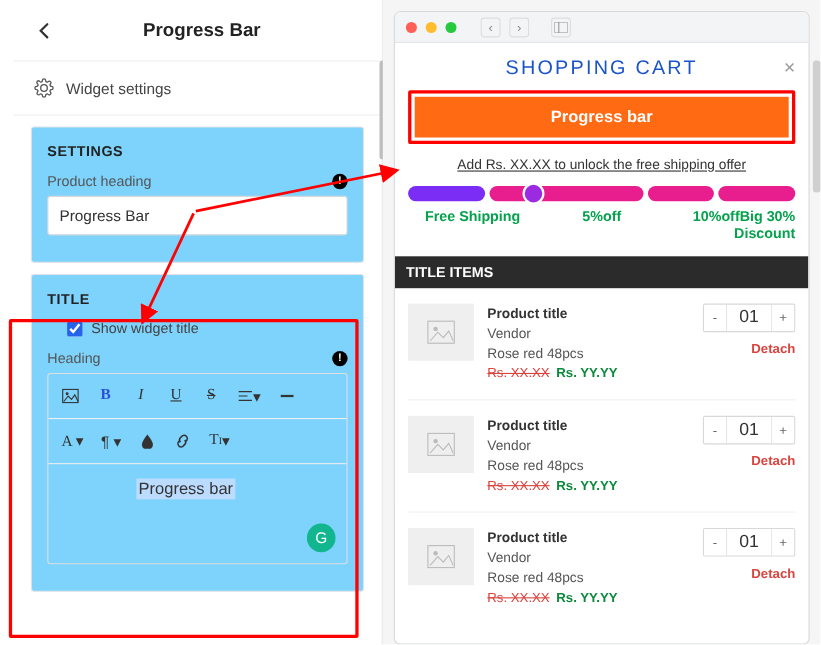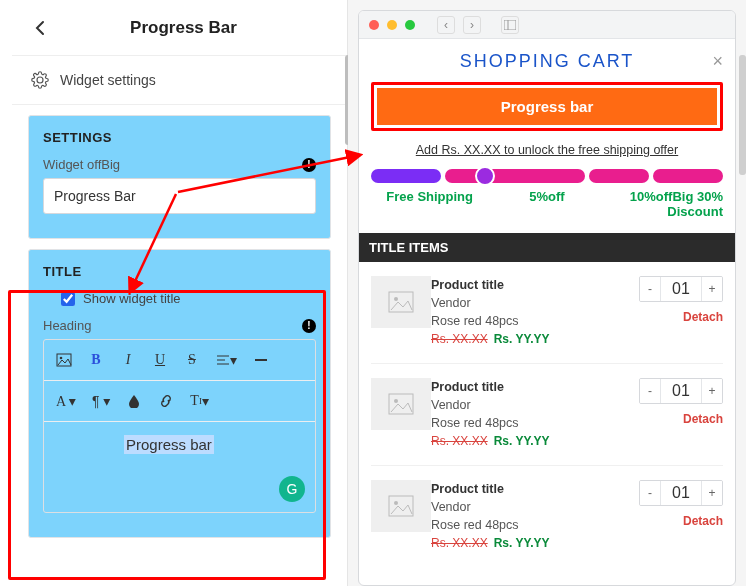--- a/index.html
+++ b/index.html
@@ -69,21 +69,21 @@
   .seg3 { width:60px; background:#e91e8e; }
   .seg4 { width:70px; background:#e91e8e; }
 
   .tier-row { display:flex; justify-content:space-between; font-size:13px; color:#04a24c; font-weight:600; margin-bottom:14px; }
   .tier-row .t1 { flex:1; text-align:center; }
   .tier-row .t2 { flex:1; text-align:center; }
   .tier-row .t3 { flex:1; text-align:right; }
 
   .section-head { background:#2b2b2b; color:#fff; padding:7px 10px; font-weight:700; font-size:13px; margin: 0 -12px; }
 
-  .item-row { display:flex; padding:14px 0; border-bottom:1px solid #f0f0f0; }
+  .item-row { display:flex; gap:12px; padding:14px 0; border-bottom:1px solid #f0f0f0; }
   .item-row:last-child { border-bottom:none; }
   .thumb-box { width:60px; height:52px; background:#efefef; display:flex; align-items:center; justify-content:center; color:#bbb; }
   .item-meta { flex:1; font-size:12.5px; line-height:1.45; }
   .item-meta .title { font-weight:600; }
   .item-meta .vendor, .item-meta .variant { color:#555; }
   .item-meta .old { color:#d9443e; text-decoration:line-through; margin-right:6px; font-size:12px; }
   .item-meta .new { color:#0a8a3a; font-weight:600; font-size:12px; }
   .item-controls { text-align:right; font-size:12px; }
   .qty-wrap { display:flex; border:1px solid #d6d8dc; border-radius:2px; overflow:hidden; margin-bottom:8px; }
   .qty-btn { width:20px; height:24px; background:#fff; display:flex; align-items:center; justify-content:center; color:#666; cursor:pointer; }
@@ -113,21 +113,21 @@
           </svg>
       </span>
       <span class="widget-settings-label">Widget settings</span>
     </div>
 
     <div class="scroll-area">
       <div class="card">
         <h3>SETTINGS</h3>
         <div class="fieldrow">
           <div class="field-label-row">
-            <span class="field-label">Widget offBig</span>
+            <span class="field-label">Product heading</span>
             <span class="info-dot">!</span>
           </div>
           <input class="text-input" value="Progress Bar" style="">
         </div>
       </div>
 
       <div class="card" style="position:relative;">
         <h3>TITLE</h3>
         <div class="checkbox-row">
           <input type="checkbox" checked="" style="">

